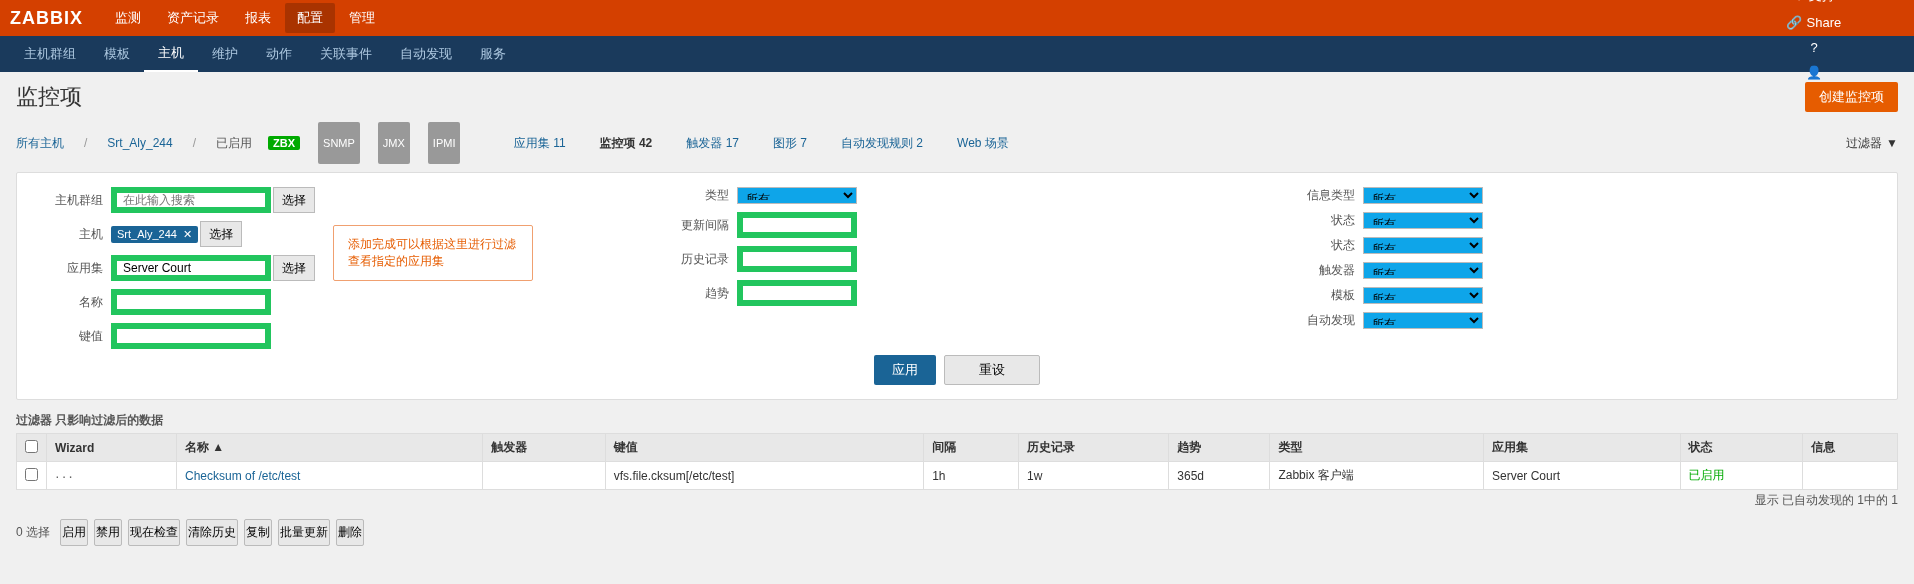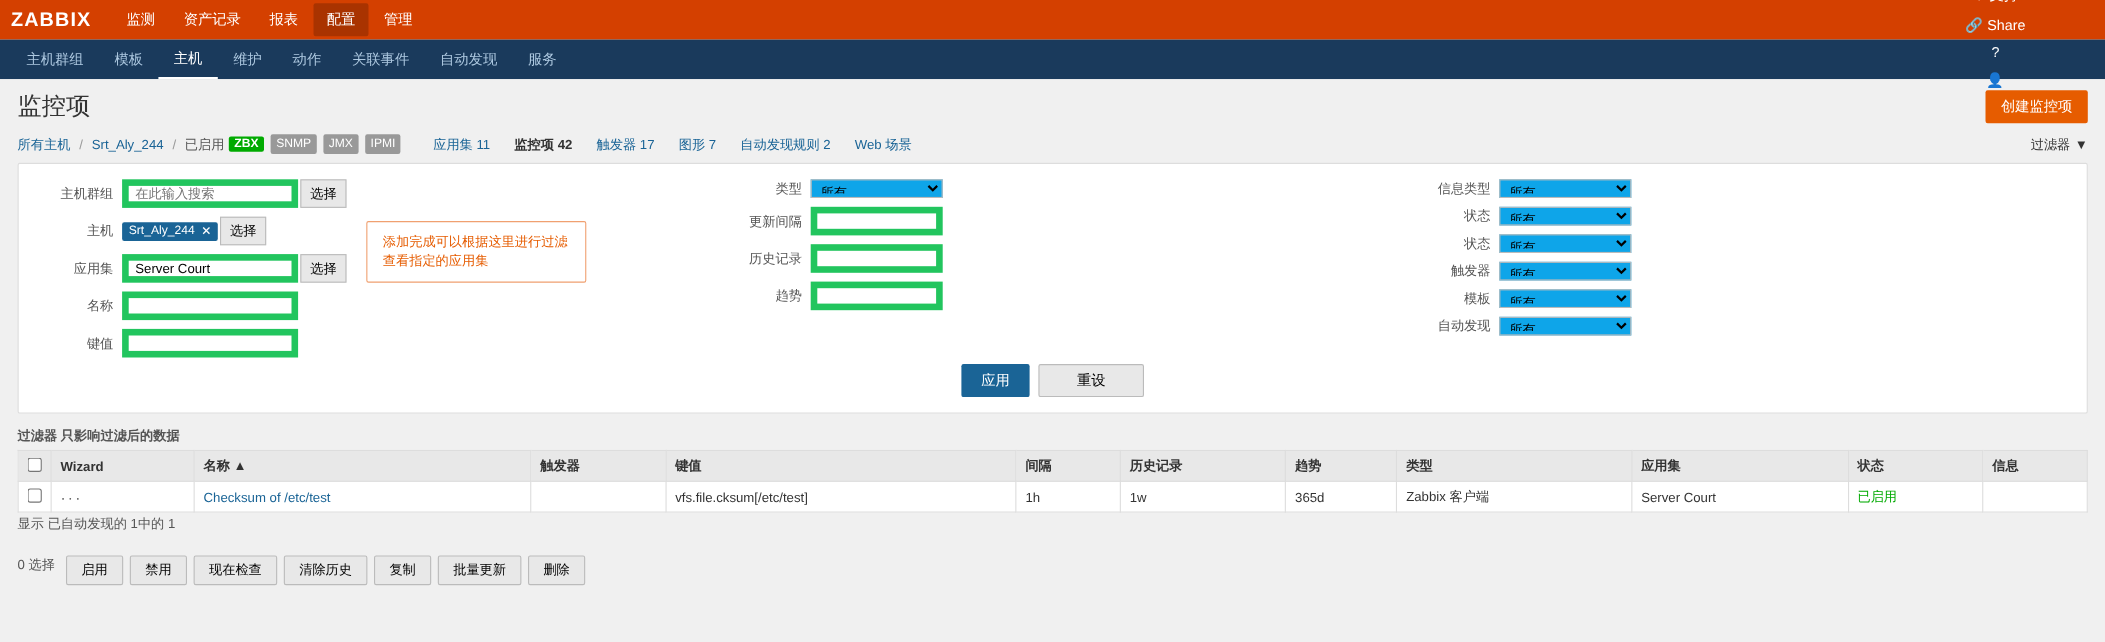--- a/index.html
+++ b/index.html
@@ -19,25 +19,25 @@
     .second-nav { background: #1a3a5c; display: flex; align-items: center; height: 36px; padding: 0 10px; }
     .second-nav-item { color: #adc8e0; padding: 8px 14px; cursor: pointer; font-size: 13px; }
     .second-nav-item.active { color: #fff; border-bottom: 2px solid #fff; }
 
     
     .page-header { display: flex; align-items: center; justify-content: space-between; padding: 10px 16px 6px; background: #f0f0f0; }
     .page-title { font-size: 22px; font-weight: normal; color: #333; }
     .create-btn { background: #e65c00; color: white; border: none; padding: 6px 14px; cursor: pointer; font-size: 13px; border-radius: 2px; }
 
     
-    .breadcrumb-bar { display: flex; align-items: center; padding: 4px 16px 0; background: #f0f0f0; flex-wrap: wrap; gap: 4px; }
+    .breadcrumb-bar { display: flex; align-items: center; padding: 4px 16px 0; background: #f0f0f0; flex-wrap: wrap; gap: 16px; }
     .breadcrumb-item { color: #1a6496; cursor: pointer; font-size: 12px; }
     .breadcrumb-sep { color: #999; margin: 0 4px; }
     .tag-zbx { background: #00aa00; color: white; padding: 1px 5px; border-radius: 2px; font-size: 11px; font-weight: bold; }
-    .tag-snmp, .tag-jmx, .tag-ipmi { background: #999; color: white; padding: 3px 5px; border-radius: 2px; font-size: 11px; margin-left: 2px; }
+    .tag-snmp, .tag-jmx, .tag-ipmi { background: #999; color: white; padding: 15px 5px; border-radius: 2px; font-size: 11px; margin-left: 2px; }
     .tab-link { color: #1a6496; cursor: pointer; font-size: 12px; margin-left: 18px; }
     .tab-link.active { color: #333; text-decoration: none; font-weight: bold; }
     .filter-btn { margin-left: auto; color: #333; cursor: pointer; font-size: 12px; display: flex; align-items: center; gap: 4px; }
 
     
     .filter-section { background: #fff; border: 1px solid #ddd; margin: 8px 16px; padding: 14px 16px; border-radius: 2px; }
     .filter-label { width: 70px; text-align: right; color: #555; font-size: 12px; margin-right: 8px; flex-shrink: 0; }
     .filter-input { border: 6px solid #22c55e; padding: 4px 6px; font-size: 12px; height: 26px; background: #fff; }
     .filter-input-med { width: 160px; }
     .filter-input-short { width: 120px; }
@@ -60,24 +60,24 @@
     .data-table th { background: #e8e8e8; border: 1px solid #ddd; padding: 5px 8px; text-align: left; font-size: 12px; font-weight: bold; cursor: pointer; white-space: nowrap; }
     .data-table td { border: 1px solid #ddd; padding: 5px 8px; font-size: 12px; white-space: nowrap; }
     .col-link { color: #1a6496; cursor: pointer; text-decoration: none; }
     .status-enabled { color: #00aa00; cursor: pointer; }
     .checkbox-col { width: 28px; }
     .dots-menu { color: #666; cursor: pointer; letter-spacing: 2px; font-size: 14px; }
 
     
     .bottom-bar { display: flex; align-items: center; padding: 8px 16px; gap: 6px; background: #f0f0f0; }
     .bottom-count { font-size: 12px; color: #555; margin-right: 4px; }
-    .bottom-btn { background: #e8e8e8; border: 1px solid #bbb; padding: 4px 13px; cursor: pointer; font-size: 12px; border-radius: 2px; margin-top: 10px; }
-
-    
-    .pagination-info { text-align: left; padding: 2px 16px; font-size: 12px; color: #555; }
+    .bottom-btn { background: #e8e8e8; border: 1px solid #bbb; padding: 4px 1px; cursor: pointer; font-size: 12px; border-radius: 2px; }
+
+    
+    .pagination-info { text-align: right; padding: 2px 16px; font-size: 12px; color: #555; }
 
     
     .hint-box { background: #fff; border: 1px solid #f0a070; padding: 10px 14px; margin: 0 0 0 120px; display: inline-block; max-width: 200px; border-radius: 2px; }
   </style>
 </head>
 <body>
 
 <div class="top-nav">
   <div class="logo">ZABBIX</div>
   <div class="top-nav-items">

